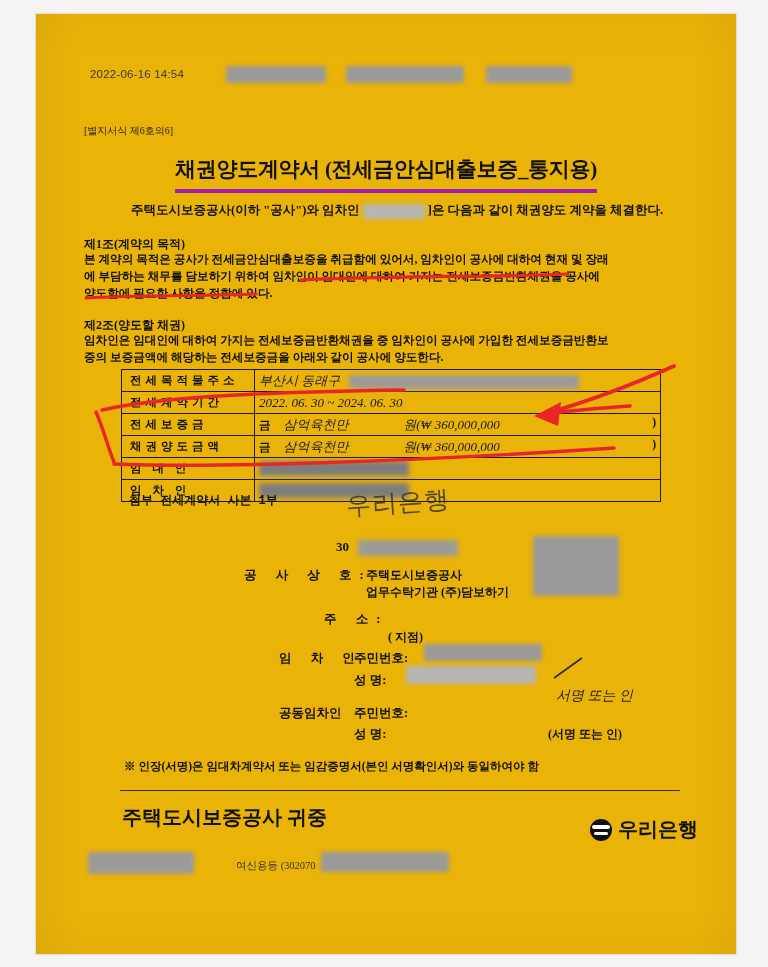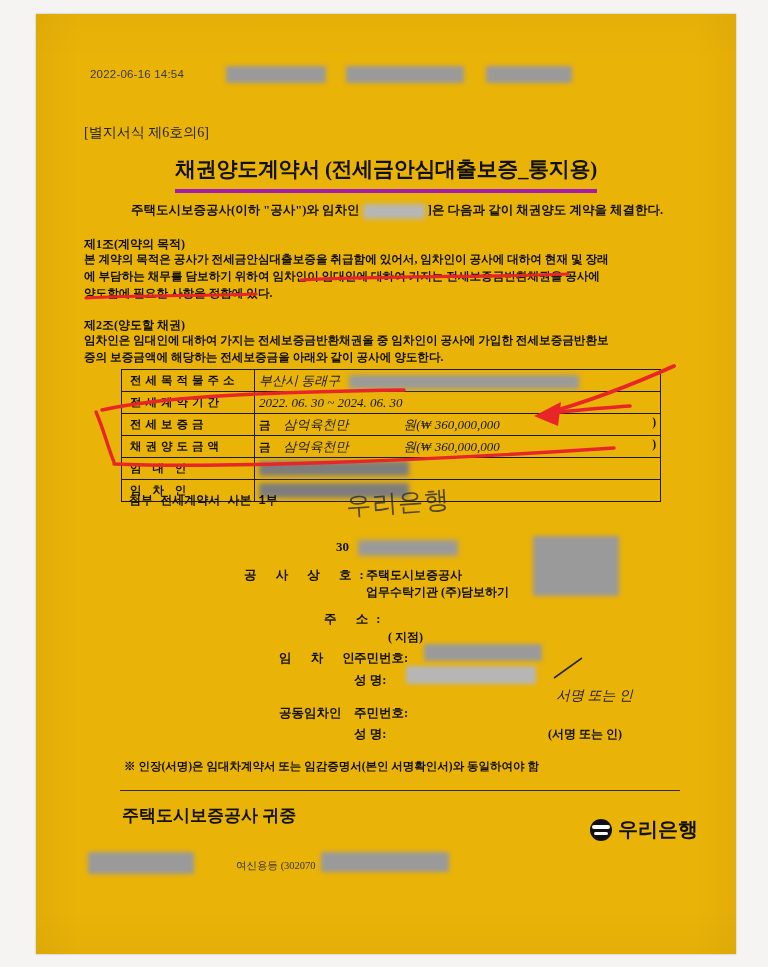--- a/index.html
+++ b/index.html
@@ -57,21 +57,21 @@
     position: relative;
     display: inline-block;
     vertical-align: middle;
     filter: blur(2.4px);
   }
 
   .formno {
     position: absolute;
     left: 48px;
     top: 110px;
-    font-size: 14px;
+    font-size: 10px;
     color: #222;
     font-family: "Liberation Serif", serif;
   }
 
   .doc-title {
     position: absolute;
     left: 0;
     right: 0;
     top: 141px;
     text-align: center;
@@ -208,21 +208,21 @@
     font-size: 11.5px;
     color: #111;
     font-weight: bold;
     font-family: "Liberation Serif", serif;
   }
 
   .addressee {
     position: absolute;
     left: 86px;
     top: 790px;
-    font-size: 17px;
+    font-size: 20px;
     color: #111;
     font-weight: bold;
     font-family: "Liberation Serif", serif;
   }
 
   .bank {
     position: absolute;
     right: 38px;
     top: 802px;
     display: flex;

